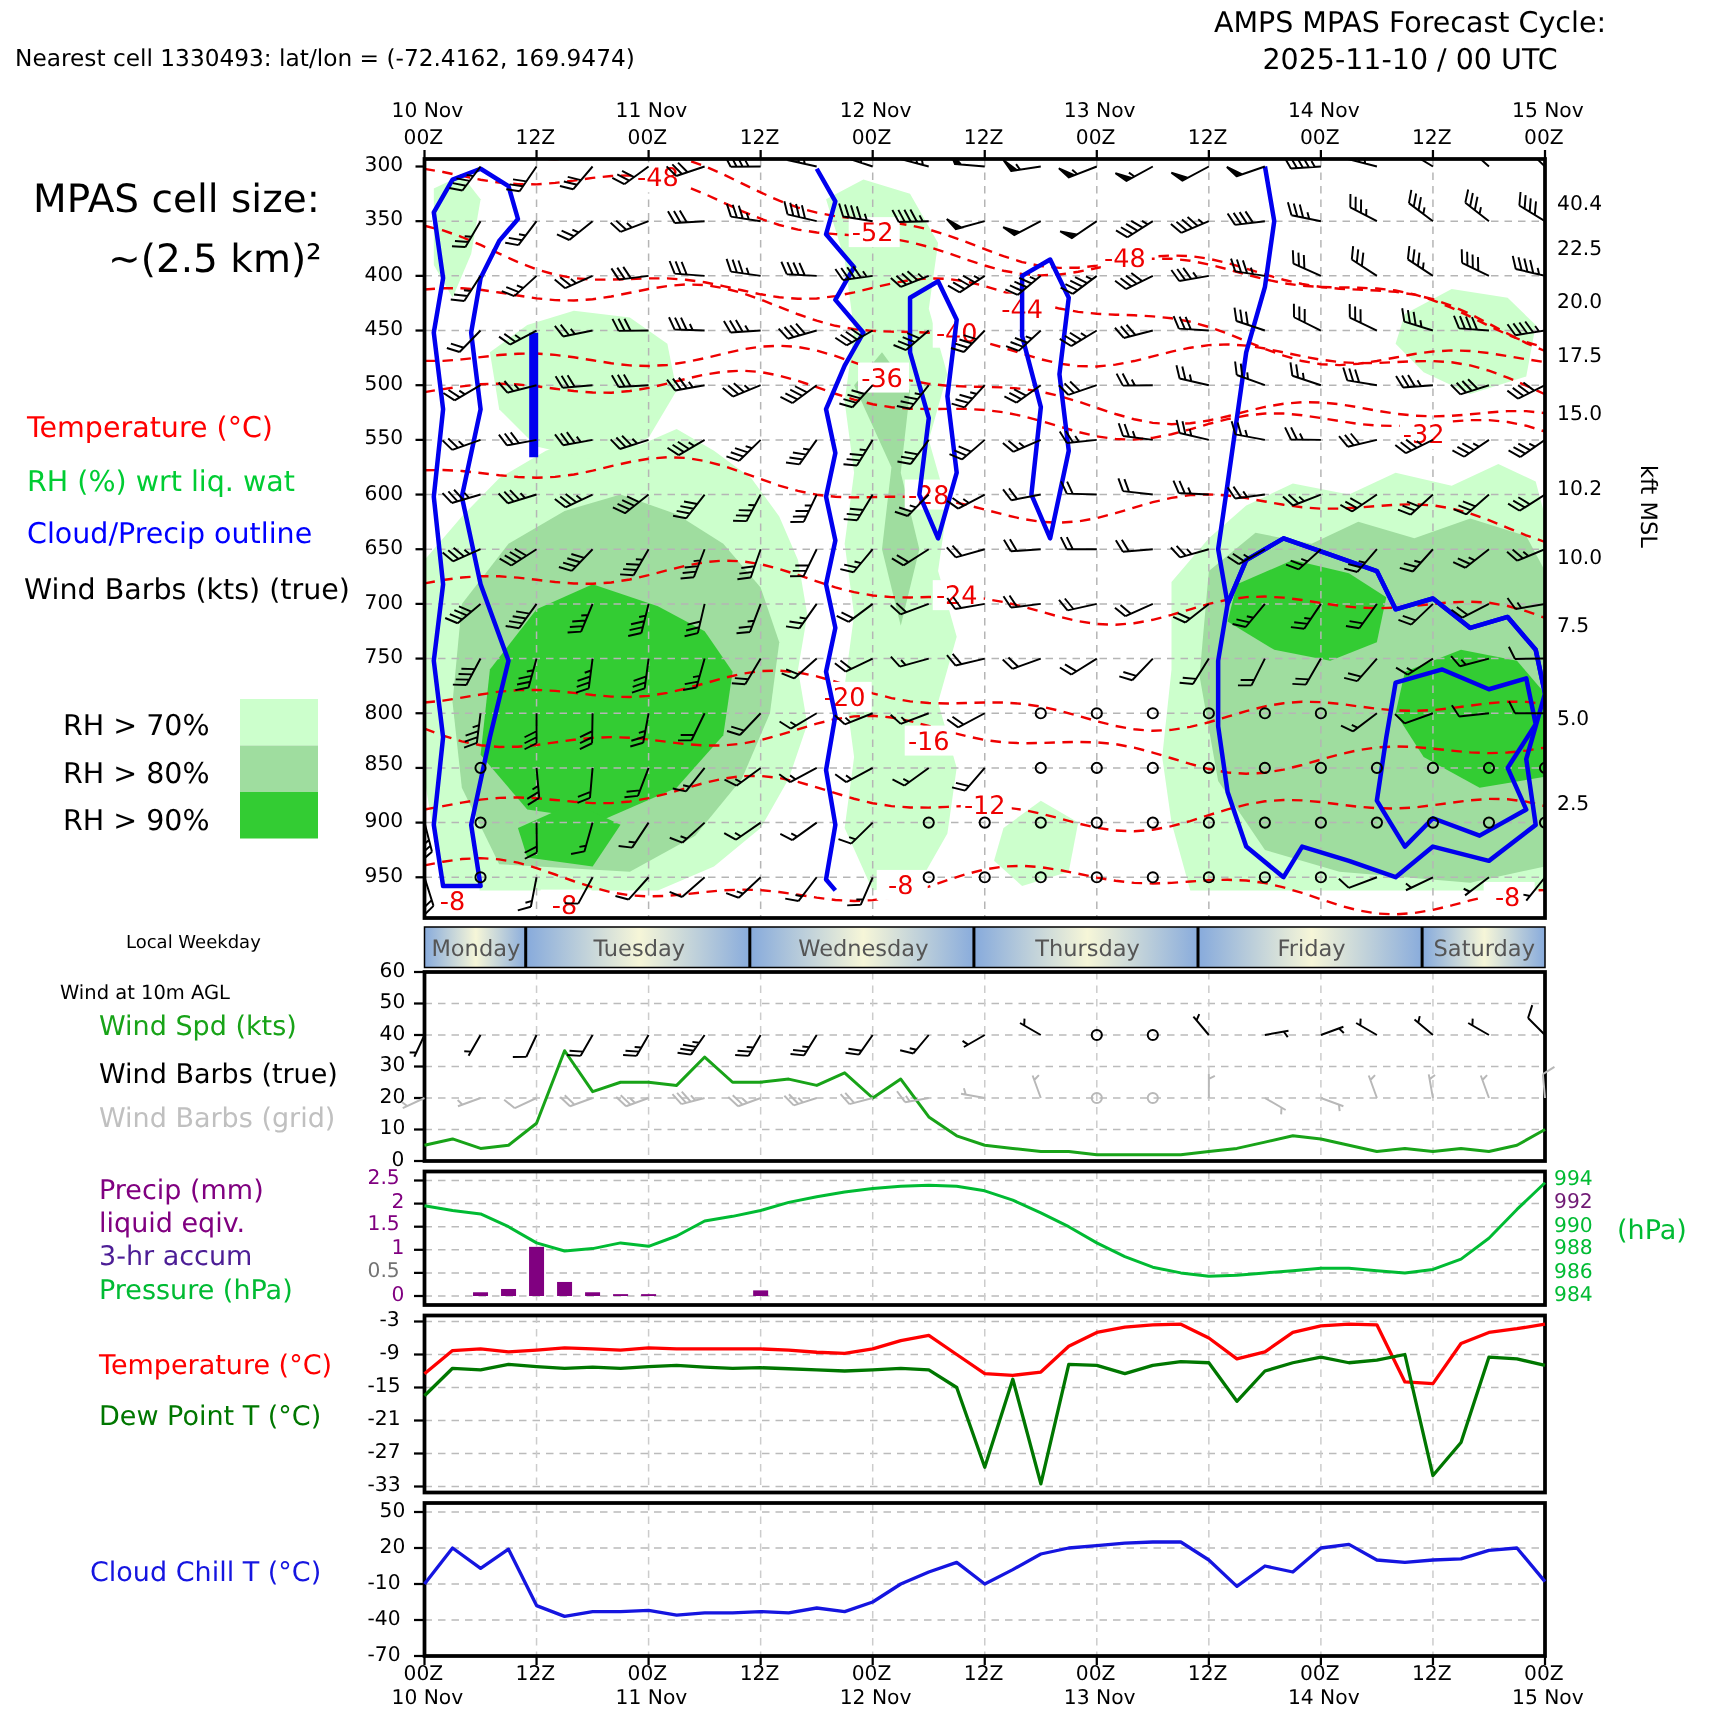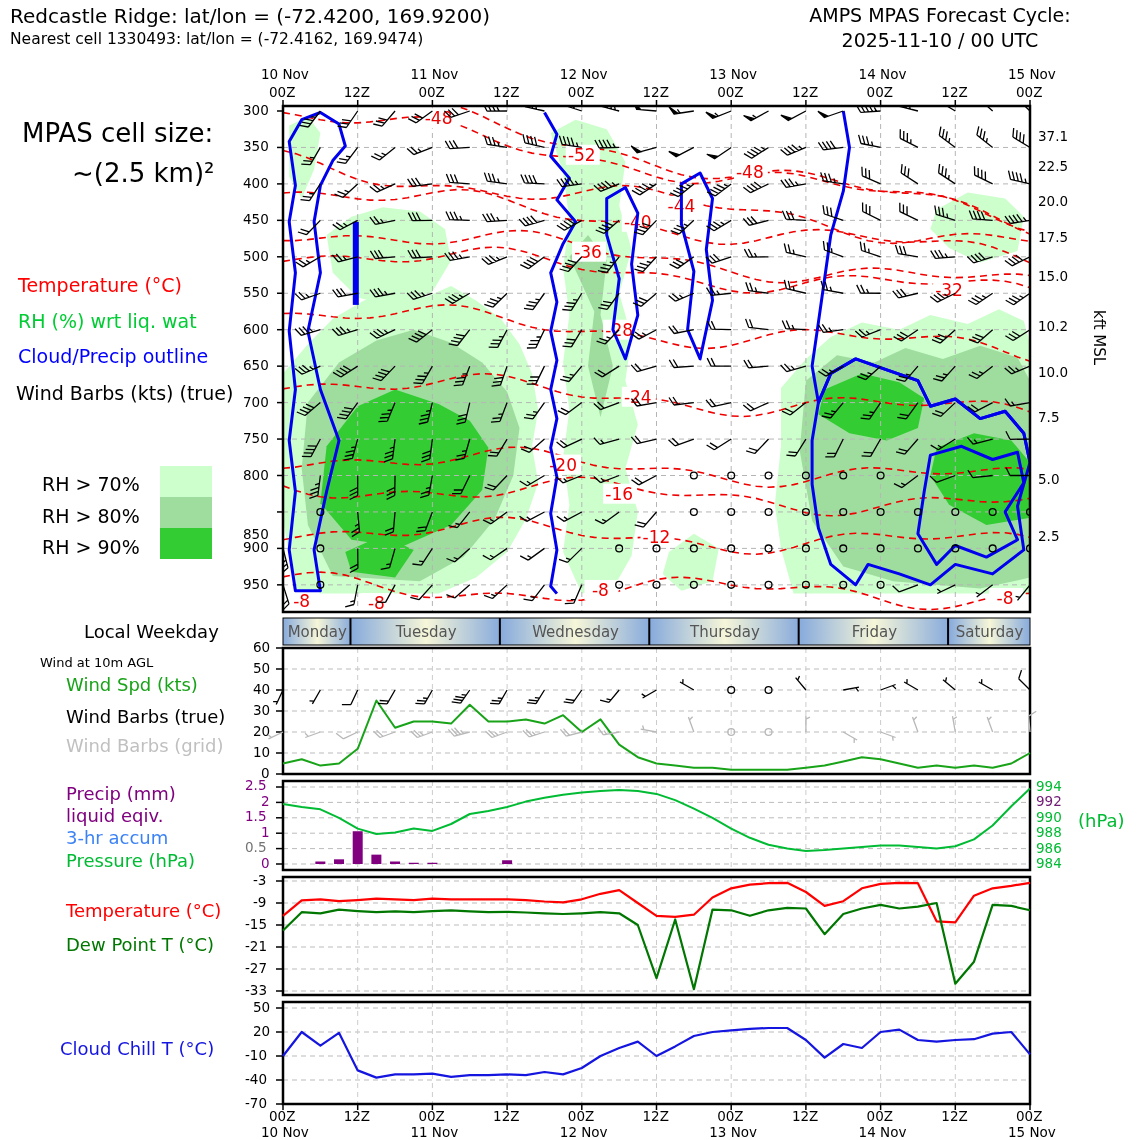--- a/index.html
+++ b/index.html
@@ -15,49 +15,48 @@
   .tick{font-size:13.5px;color:#000;}
   .small-lab{font-size:13px;color:#000;}
   .panel-lab{font-size:18px;}
   .kft-axis{font-size:15px;color:#000;writing-mode:vertical-rl;}
   svg{position:absolute;left:0;top:0;}
 </style>
 </head>
 <body>
 <div id="app">
 
-<div class="lbl t-main" style="left:10px;top:4px;">Redcastle Ridge: lat/lon = (-72.4200, 169.9200)</div>
 <div class="lbl t-sub" style="left:10px;top:30px;">Nearest cell 1330493: lat/lon = (-72.4162, 169.9474)</div>
 <div class="lbl t-right" style="left:780px;top:4px;">AMPS MPAS Forecast Cycle:</div>
 <div class="lbl t-right" style="left:780px;top:29px;">2025-11-10 / 00 UTC</div>
 
 <div class="lbl cellsize" style="left:22px;top:118px;">MPAS cell size:</div>
 <div class="lbl cellsize" style="left:72px;top:158px;">~(2.5 km)²</div>
 
 <div class="lbl leg" style="left:18px;top:274px;color:#ff0000;">Temperature (°C)</div>
 <div class="lbl leg" style="left:18px;top:310px;color:#00cc33;">RH (%) wrt liq. wat</div>
 <div class="lbl leg" style="left:18px;top:345px;color:#0000ff;">Cloud/Precip outline</div>
 <div class="lbl leg" style="left:16px;top:382px;color:#000;">Wind Barbs (kts) (true)</div>
 
 <div class="lbl rh-lab" style="left:42px;top:473px;">RH &gt; 70%</div>
 <div class="lbl rh-lab" style="left:42px;top:505px;">RH &gt; 80%</div>
 <div class="lbl rh-lab" style="left:42px;top:536px;">RH &gt; 90%</div>
 
 <div class="lbl kft-axis" style="left:1090px;top:310px;">kft MSL</div>
 
-<div class="lbl" style="left:84px;top:621px;font-size:18px;color:#000;">Local Weekday</div>
+<div class="lbl" style="left:84px;top:621px;font-size:12px;color:#000;">Local Weekday</div>
 
 <div class="lbl small-lab" style="left:40px;top:655px;">Wind at 10m AGL</div>
 <div class="lbl panel-lab" style="left:66px;top:674px;color:#18a318;">Wind Spd (kts)</div>
 <div class="lbl panel-lab" style="left:66px;top:706px;color:#000;">Wind Barbs (true)</div>
 <div class="lbl panel-lab" style="left:66px;top:735px;color:#c0c0c0;">Wind Barbs (grid)</div>
 
 <div class="lbl panel-lab" style="left:66px;top:783px;color:#800080;">Precip (mm)</div>
 <div class="lbl panel-lab" style="left:66px;top:805px;color:#800080;">liquid eqiv.</div>
-<div class="lbl panel-lab" style="left:66px;top:827px;color:#3b82f6;">3-hr accum</div>
+<div class="lbl panel-lab" style="left:66px;top:827px;color:#4c1d95;">3-hr accum</div>
 <div class="lbl panel-lab" style="left:66px;top:850px;color:#00bb33;">Pressure (hPa)</div>
 <div class="lbl panel-lab" style="left:1078px;top:810px;color:#00bb33;">(hPa)</div>
 
 <div class="lbl panel-lab" style="left:66px;top:900px;color:#ff0000;">Temperature (°C)</div>
 <div class="lbl panel-lab" style="left:66px;top:934px;color:#007700;">Dew Point T (°C)</div>
 
 <div class="lbl panel-lab" style="left:60px;top:1038px;color:#1515e0;">Cloud Chill T (°C)</div>
 
 <div id="ticks">
       <div class="lbl tick" style="left: 261px; top: 765px;">0</div>
@@ -128,24 +127,24 @@
       <div class="lbl tick" style="left: 243px; top: 138.45px;">350</div>
       <div class="lbl tick" style="left: 243px; top: 174.9px;">400</div>
       <div class="lbl tick" style="left: 243px; top: 211.35px;">450</div>
       <div class="lbl tick" style="left: 243px; top: 247.8px;">500</div>
       <div class="lbl tick" style="left: 243px; top: 284.25px;">550</div>
       <div class="lbl tick" style="left: 243px; top: 320.7px;">600</div>
       <div class="lbl tick" style="left: 243px; top: 357.15px;">650</div>
       <div class="lbl tick" style="left: 243px; top: 393.6px;">700</div>
       <div class="lbl tick" style="left: 243px; top: 430.05px;">750</div>
       <div class="lbl tick" style="left: 243px; top: 466.5px;">800</div>
-      <div class="lbl tick" style="left: 243px; top: 526px;">850</div>
+      <div class="lbl tick" style="left: 243px; top: 501px;">850</div>
       <div class="lbl tick" style="left: 243px; top: 539.4px;">900</div>
       <div class="lbl tick" style="left: 243px; top: 575.85px;">950</div>
-      <div class="lbl tick" style="left: 1038px; top: 128.244px;">37.1</div>
+      <div class="lbl tick" style="left: 1038px; top: 128.244px;">40.4</div>
       <div class="lbl tick" style="left: 1038px; top: 158.133px;">22.5</div>
       <div class="lbl tick" style="left: 1038px; top: 193.125px;">20.0</div>
       <div class="lbl tick" style="left: 1038px; top: 228.846px;">17.5</div>
       <div class="lbl tick" style="left: 1038px; top: 268.212px;">15.0</div>
       <div class="lbl tick" style="left: 1038px; top: 317.784px;">10.2</div>
       <div class="lbl tick" style="left: 1038px; top: 363.711px;">10.0</div>
       <div class="lbl tick" style="left: 1038px; top: 408.909px;">7.5</div>
       <div class="lbl tick" style="left: 1038px; top: 470.874px;">5.0</div>
       <div class="lbl tick" style="left: 1038px; top: 527.736px;">2.5</div>
     </div>

